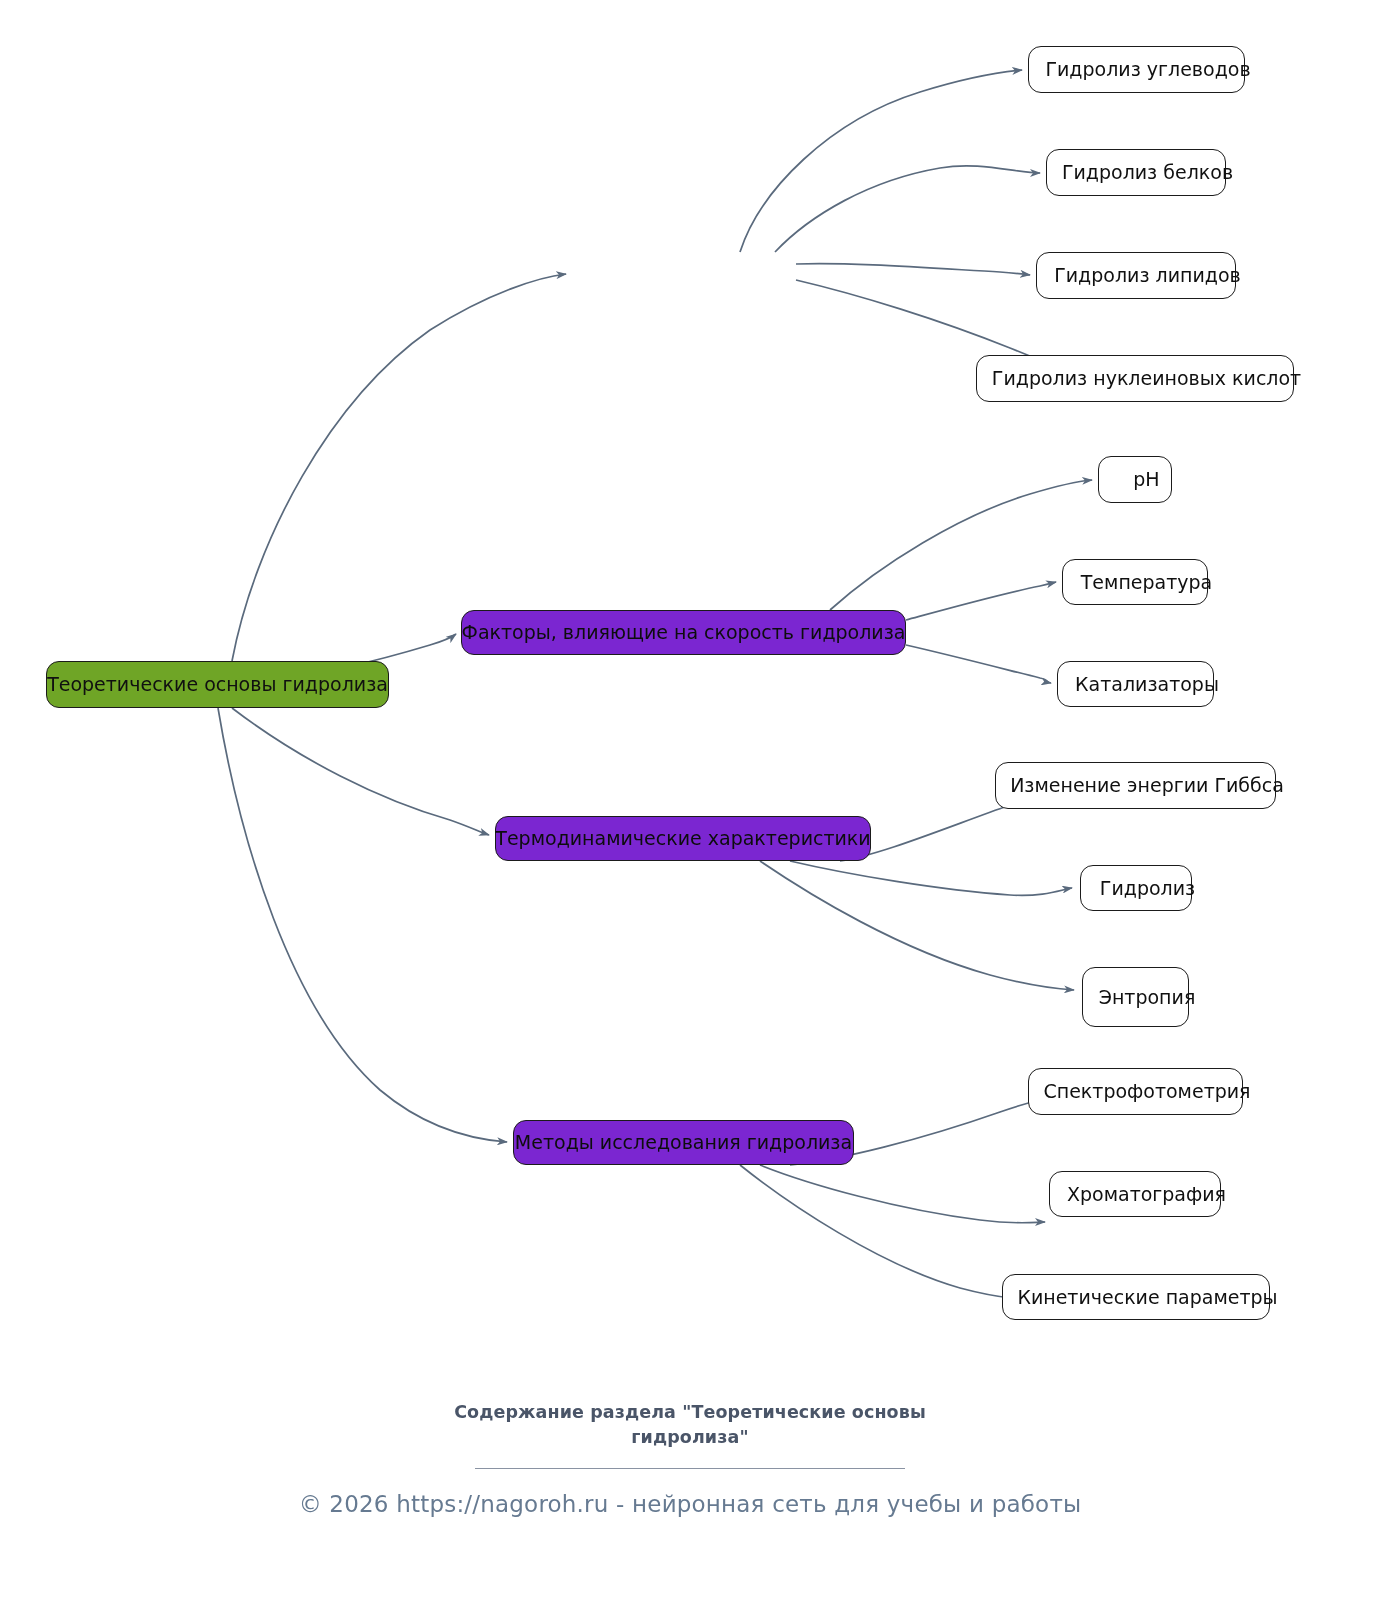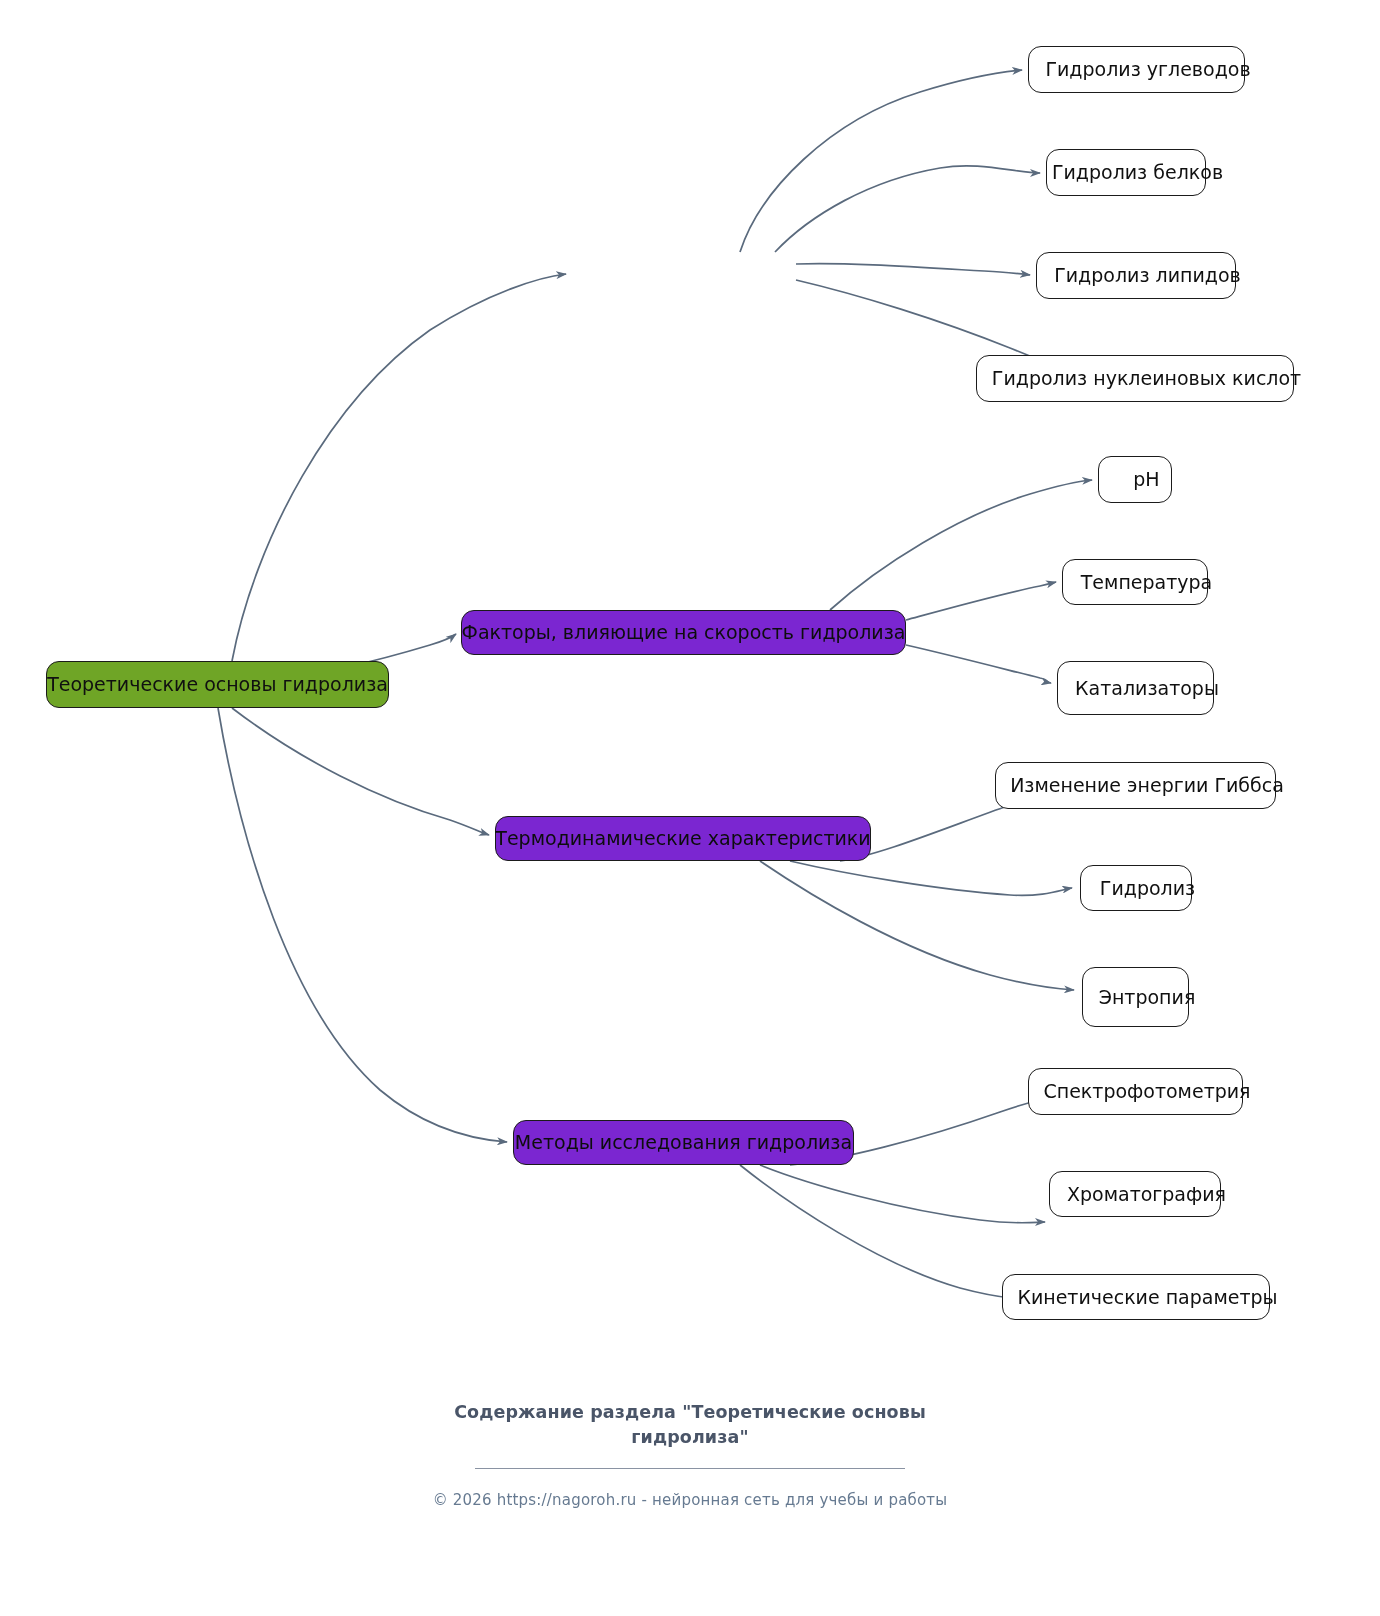--- a/index.html
+++ b/index.html
@@ -76,21 +76,21 @@
   .caption-line-2 { display: block; }
   .divider {
     width: 430px;
     height: 0;
     border-top: 1.6px solid #8a93a3;
     margin: 17px auto 0 auto;
   }
   .copyright {
     margin-top: 22px;
     color: #667a91;
-    font-size: 15px;
+    font-size: 23px;
     letter-spacing: 0.2px;
   }
 </style>
 </head>
 <body>
 
 <div id="diagram-canvas">
 
   <svg id="edge-layer" viewBox="0 0 1380 1616" width="1380" height="1616">
     <defs>
@@ -127,40 +127,40 @@
     </g>
   </svg>
 
   <div class="node node-root" style="left:46px;top:661px;width:343px;height:47px;">
     <span>Теоретические основы гидролиза</span>
   </div>
 
   <div class="node node-leaf" style="left:1028px;top:46px;width:217px;height:47px;">
     <span>Гидролиз углеводов</span>
   </div>
-  <div class="node node-leaf" style="left:1046px;top:149px;width:160px;height:47px;">
+  <div class="node node-leaf" style="left:1046px;top:149px;width:180px;height:47px;">
     <span>Гидролиз белков</span>
   </div>
   <div class="node node-leaf" style="left:1036px;top:252px;width:200px;height:47px;justify-content:center;">
     <span>Гидролиз липидов</span>
   </div>
   <div class="node node-leaf" style="left:976px;top:355px;width:318px;height:47px;">
     <span>Гидролиз нуклеиновых кислот</span>
   </div>
 
   <div class="node node-branch" style="left:461px;top:610px;width:445px;height:45px;">
     <span>Факторы, влияющие на скорость гидролиза</span>
   </div>
   <div class="node node-leaf" style="left:1098px;top:456px;width:74px;height:47px;">
     <span>pH</span>
   </div>
   <div class="node node-leaf" style="left:1062px;top:559px;width:146px;height:46px;">
     <span>Температура</span>
   </div>
-  <div class="node node-leaf" style="left:1057px;top:661px;width:157px;height:54px;">
+  <div class="node node-leaf" style="left:1057px;top:661px;width:157px;height:46px;">
     <span>Катализаторы</span>
   </div>
 
   <div class="node node-branch" style="left:495px;top:816px;width:376px;height:45px;">
     <span>Термодинамические характеристики</span>
   </div>
   <div class="node node-leaf" style="left:995px;top:762px;width:281px;height:47px;">
     <span>Изменение энергии Гиббса</span>
   </div>
   <div class="node node-leaf" style="left:1080px;top:865px;width:112px;height:46px;">

